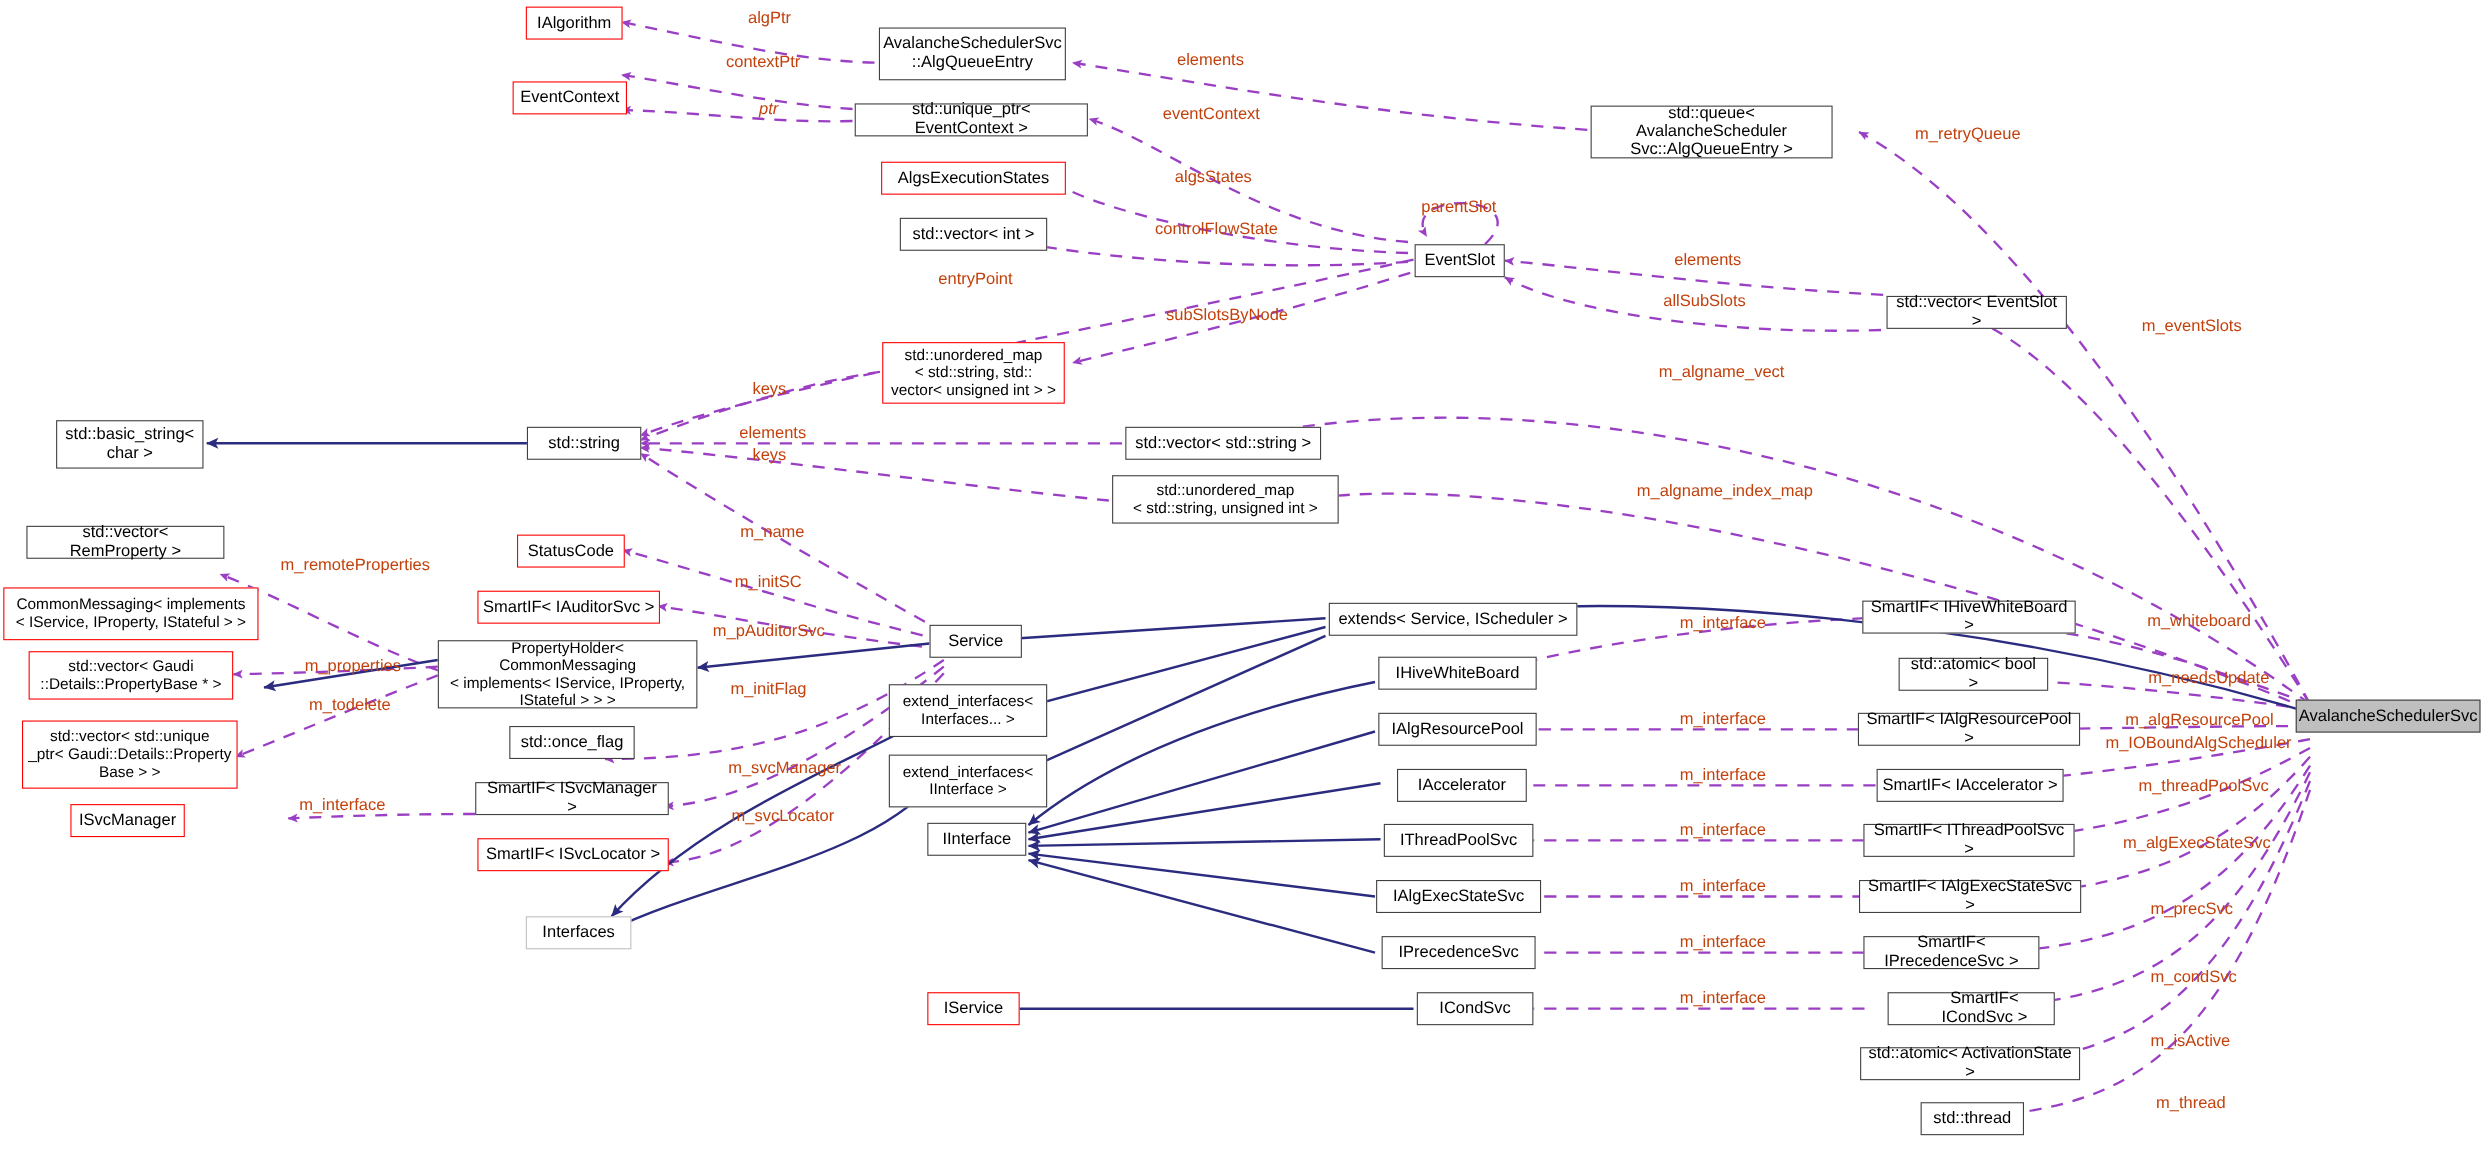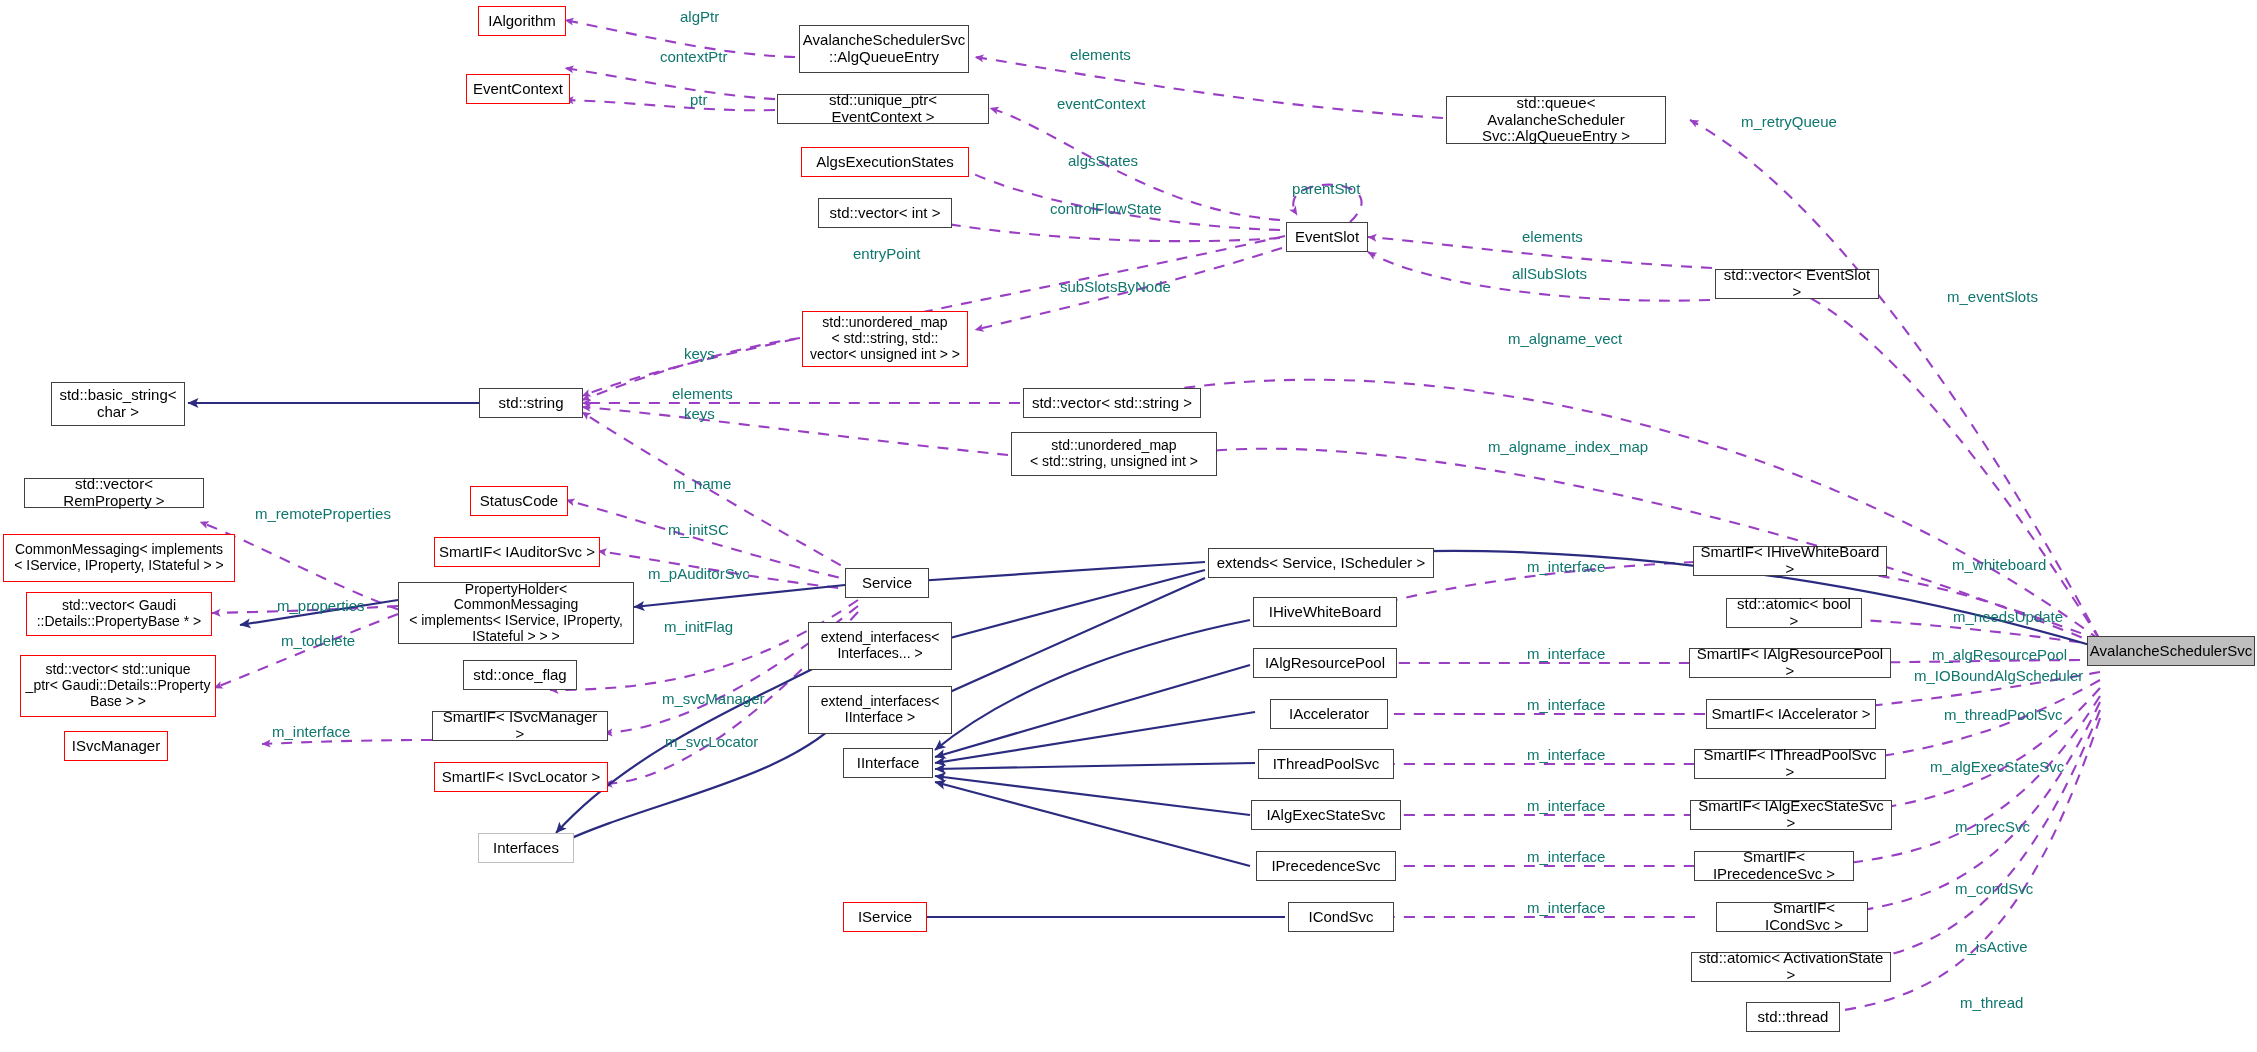--- a/index.html
+++ b/index.html
@@ -29,21 +29,21 @@
     padding:1px 4px;
     z-index:5;
   }
   .node.red{border:1px solid #ff0000;}
   .node.gray-border{border:1px solid #c0c0c0;margin-top:12px;}
   .node.focus{background:#bfbfbf;border:1px solid #404040;}
 
   .elabel{
     position:absolute;
     font-size:15px;
-    color:#0f766e;
+    color:#c2410c;
     white-space:nowrap;
     z-index:6;
     background:transparent;
   }
 </style>
 </head>
 <body>
 
 <div id="canvas">
 
@@ -225,21 +225,21 @@
   <div class="node" style="left:1694px;top:749px;width:192px;height:30px;">SmartIF&lt; IThreadPoolSvc &gt;</div>
   <div class="node" style="left:1690px;top:800px;width:202px;height:30px;">SmartIF&lt; IAlgExecStateSvc &gt;</div>
   <div class="node" style="left:1694px;top:851px;width:160px;height:30px;">SmartIF&lt; IPrecedenceSvc &gt;</div>
   <div class="node" style="left:1716px;top:902px;width:152px;height:30px;padding-left:28px;">SmartIF&lt; ICondSvc &gt;</div>
   <div class="node" style="left:1691px;top:952px;width:200px;height:30px;">std::atomic&lt; ActivationState &gt;</div>
   <div class="node" style="left:1746px;top:1002px;width:94px;height:30px;">std::thread</div>
   <div class="node focus" style="left:2087px;top:636px;width:168px;height:30px;">AvalancheSchedulerSvc</div>
 
   <div class="elabel" style="left:680px;top:8px;">algPtr</div>
   <div class="elabel" style="left:660px;top:48px;">contextPtr</div>
-  <div class="elabel" style="left:690px;top:91px;">ptr</div>
+  <div class="elabel" style="left:690px;top:91px;font-style:italic;">ptr</div>
   <div class="elabel" style="left:1070px;top:46px;">elements</div>
   <div class="elabel" style="left:1057px;top:95px;">eventContext</div>
   <div class="elabel" style="left:1068px;top:152px;">algsStates</div>
   <div class="elabel" style="left:1050px;top:200px;">controlFlowState</div>
   <div class="elabel" style="left:1292px;top:180px;">parentSlot</div>
   <div class="elabel" style="left:1741px;top:113px;">m_retryQueue</div>
   <div class="elabel" style="left:1522px;top:228px;">elements</div>
   <div class="elabel" style="left:1512px;top:265px;">allSubSlots</div>
   <div class="elabel" style="left:1947px;top:288px;">m_eventSlots</div>
   <div class="elabel" style="left:853px;top:245px;">entryPoint</div>

